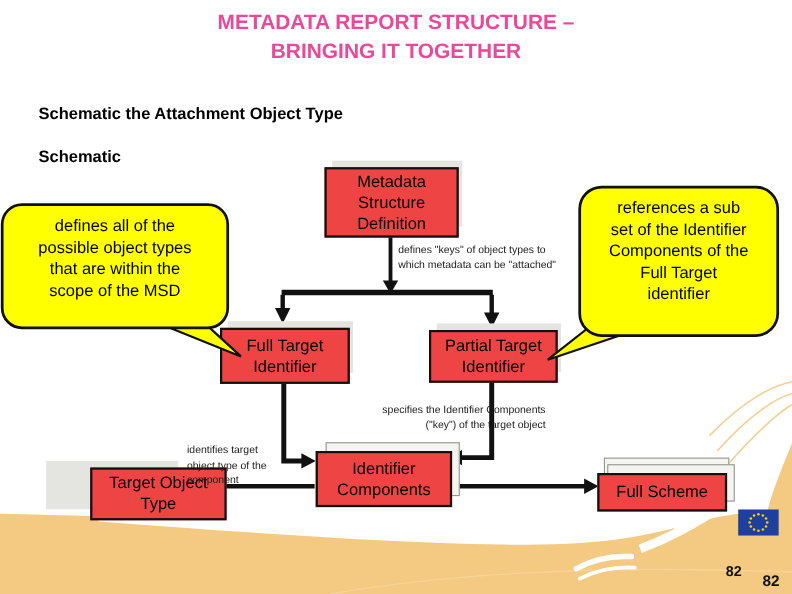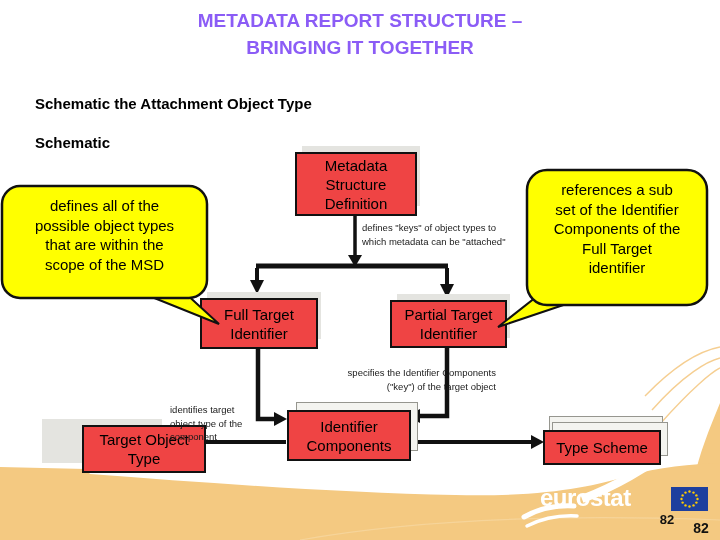--- a/index.html
+++ b/index.html
@@ -3,21 +3,21 @@
 <meta charset="utf-8">
 <style>
   html,body{margin:0;padding:0;}
   .slide{
     position:relative;width:720px;height:540px;background:#ffffff;overflow:hidden;
     font-family:"Liberation Sans","DejaVu Sans",sans-serif;color:#000;
   }
   .bg-svg{position:absolute;left:0;top:0;z-index:0;}
   .title{
     position:absolute;left:0;top:7px;width:720px;text-align:center;z-index:2;
-    font-size:19px;font-weight:bold;line-height:27px;color:#8b5cf6;
+    font-size:19px;font-weight:bold;line-height:27px;color:#ec4899;
   }
   .subtitle{
     position:absolute;left:35px;top:95px;font-size:15px;font-weight:bold;z-index:2;
   }
   .section-label{
     position:absolute;left:35px;top:134px;font-size:15px;font-weight:bold;z-index:2;
   }
   .connectors{position:absolute;left:0;top:0;z-index:1;}
   .sheet{
     position:absolute;background:#e4e4e0;z-index:2;
@@ -33,21 +33,21 @@
     position:absolute;font-size:9.5px;line-height:13.5px;color:#1a1a1a;z-index:3;
     white-space:pre-line;
   }
   .callout{position:absolute;z-index:5;}
   .callout svg{position:absolute;left:0;top:0;}
   .callout-text{
     position:absolute;text-align:center;font-size:15px;line-height:19.5px;
     white-space:pre-line;z-index:6;
   }
   .footer-logo{
-    position:absolute;left:540px;top:485px;z-index:2;display:flex;align-items:flex-end;gap:36px;
+    position:absolute;left:540px;top:461px;z-index:2;display:flex;align-items:flex-end;gap:36px;
   }
   .eurostat-text{
     color:#ffffff;font-size:24px;font-weight:bold;letter-spacing:-0.5px;line-height:26px;
   }
   .eu-flag{display:block;margin-left:4px;margin-top:2px;}
   .page-num-flag{
     position:absolute;left:648px;top:512px;width:38px;text-align:center;
     font-size:13px;font-weight:bold;color:#111;z-index:2;
   }
   .page-num-corner{
@@ -129,21 +129,21 @@
   </div>
   <div class="box" style="left:287px;top:410px;width:120px;height:47px;">
     <span>Identifier
 Components</span>
   </div>
   <div class="box" style="left:35px;top:425px;width:120px;height:44px;margin-left:47px;">
     <span>Target Object
 Type</span>
   </div>
   <div class="box" style="left:543px;top:430px;width:114px;height:31px;">
-    <span>Type Scheme</span>
+    <span>Full Scheme</span>
   </div>
 
   <div class="anno" style="left:362px;top:221px;width:175px;text-align:left;">defines "keys" of object types to
 which metadata can be "attached"</div>
   <div class="anno" style="left:276px;top:366px;width:220px;text-align:right;">specifies the Identifier Components
 ("key") of the target object</div>
   <div class="anno" style="left:170px;top:403px;width:100px;text-align:left;">identifies target
 object type of the
 component</div>
 

